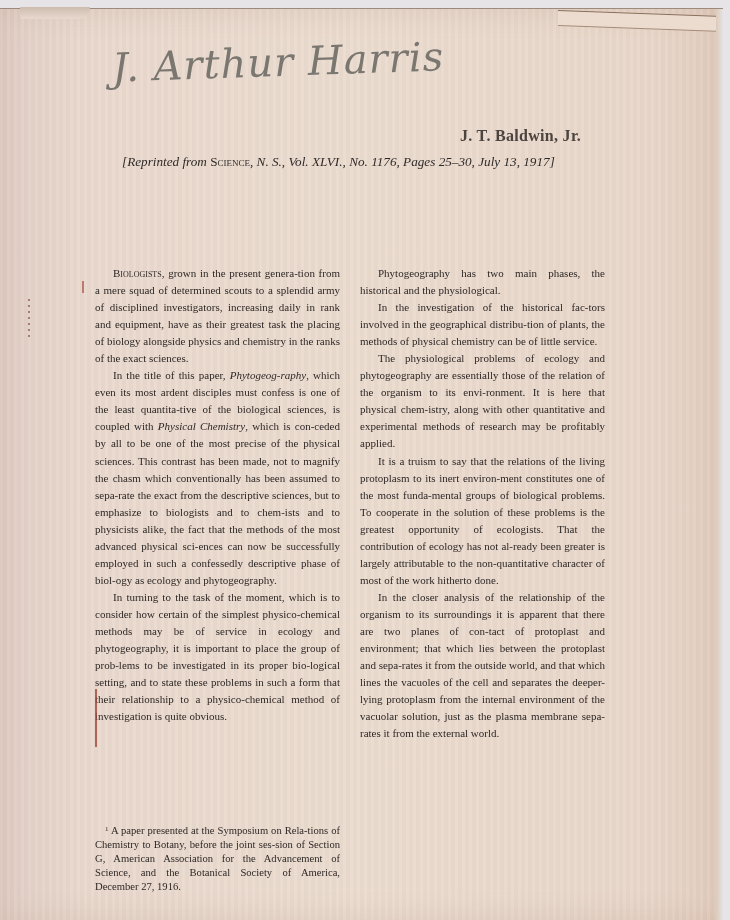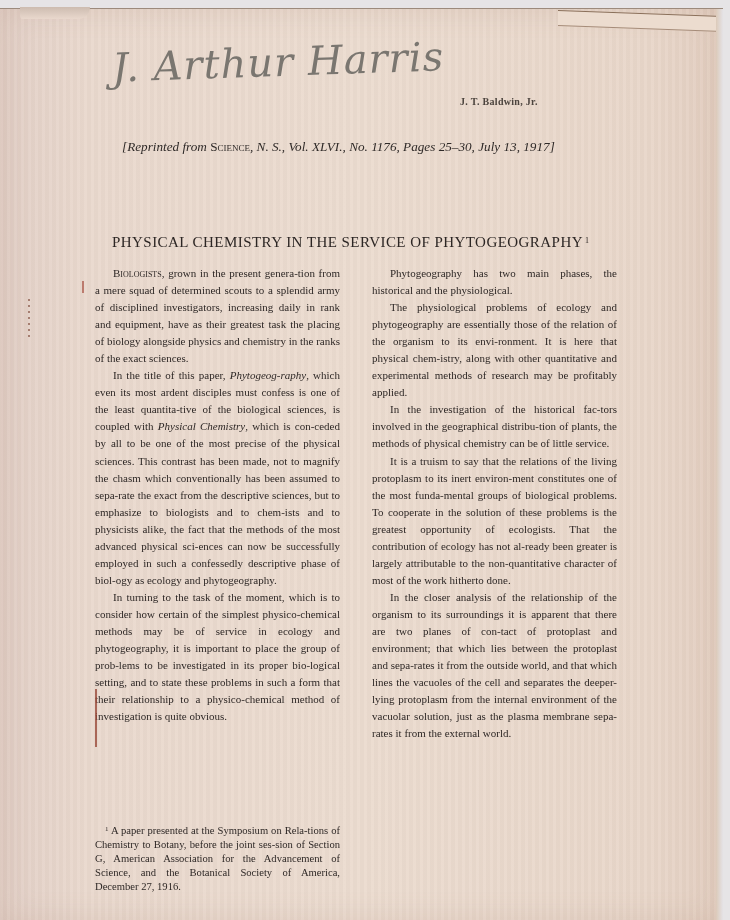--- a/index.html
+++ b/index.html
@@ -30,44 +30,44 @@
       border-top:1px solid #8a6f5a; border-bottom:1px solid #a58b78;
       background:#ecdccf; transform:skewY(2deg);
     }
     .signature {
       position:absolute; left:112px; top:30px;
       font-family:"DejaVu Serif", serif; font-style:italic;
       font-size:40px; color:#7a7670; letter-spacing:1px;
       transform:rotate(-2deg); font-weight:normal;
     }
     .owner-stamp {
-      position:absolute; left:460px; top:87px;
+      position:absolute; left:460px; top:118px;
       font-family:"Liberation Serif", serif; font-weight:bold;
-      font-size:10px; color:#4c443e; letter-spacing:0.3px;
+      font-size:16px; color:#4c443e; letter-spacing:0.3px;
     }
     .reprint-line {
-      position:absolute; left:122px; top:130px;
+      position:absolute; left:122px; top:145px;
       font-family:"Liberation Serif", serif; font-style:italic;
       font-size:13.2px; color:#2f2a28; white-space:nowrap;
     }
     .reprint-line .sc { font-style:normal; font-variant:small-caps; }
     .title {
       position:absolute; left:112px; top:225px;
       font-family:"Liberation Serif", serif;
       font-size:15px; color:#2c2624; letter-spacing:0.45px; white-space:nowrap;
     }
     .title sup { font-size:8px; vertical-align:4px; margin-left:2px; }
     .col {
       position:absolute; width:245px;
       font-family:"Liberation Serif", serif;
       font-size:11px; line-height:17.05px; color:#2e2826;
       text-align:justify; hyphens:manual;
     }
     .col.left { left:95px; top:256px; }
-    .col.right { left:372px; top:256px; }
+    .col.right { left:360px; top:256px; }
     .col p { margin:0; text-indent:18px; }
     .col .sc { font-variant:small-caps; }
     .footnote {
       position:absolute; left:95px; top:785px; width:245px;
       font-family:"Liberation Serif", serif;
       font-size:10.6px; line-height:14px; color:#2e2826; text-align:justify;margin-top:28px;
     }
     .footnote p { margin:0; text-indent:10px; }
     .footnote sup { font-size:7px; vertical-align:3px; }
     .pencil-mark {
@@ -96,34 +96,33 @@
   <div class="fold-flap"></div>
   <div class="right-edge"></div>
   <div class="margin-dots"></div>
   <div class="margin-tick"></div>
 
   <div class="signature">J. Arthur Harris</div>
   <div class="owner-stamp">J. T. Baldwin, Jr.</div>
 
   <div class="reprint-line"><span>[Reprinted from </span><span class="sc">Science</span><span>, N. S., Vol. XLVI., No. 1176, Pages 25–30, July 13, 1917]</span></div>
 
-  <div class="title"><span>PHYSICAL CHEMISTRY IN THE SERVICE OF PHYTOGEOGRAPHY</span><sup>1</sup></div>
 
   <div class="col left">
     <p><span class="sc">Biologists</span><span>, grown in the present genera-tion from a mere squad of determined scouts to a splendid army of disciplined investigators, increasing daily in rank and equipment, have as their greatest task the placing of biology alongside physics and chemistry in the ranks of the exact sciences.</span></p>
     <p><span>In the title of this paper, </span><i>Phytogeog-raphy</i><span>, which even its most ardent disciples must confess is one of the least quantita-tive of the biological sciences, is coupled with </span><i>Physical Chemistry</i><span>, which is con-ceded by all to be one of the most precise of the physical sciences.  This contrast has been made, not to magnify the chasm which conventionally has been assumed to sepa-rate the exact from the descriptive sciences, but to emphasize to biologists and to chem-ists and to physicists alike, the fact that the methods of the most advanced physical sci-ences can now be successfully employed in such a confessedly descriptive phase of biol-ogy as ecology and phytogeography.</span></p>
     <p>In turning to the task of the moment, which is to consider how certain of the simplest physico-chemical methods may be of service in ecology and phytogeography, it is important to place the group of prob-lems to be investigated in its proper bio-logical setting, and to state these problems in such a form that their relationship to a physico-chemical method of investigation is quite obvious.</p>
   </div>
 
   <div class="pencil-mark"></div>
 
   <div class="footnote">
     <p><sup>1</sup> <span>A paper presented at the Symposium on Rela-tions of Chemistry to Botany, before the joint ses-sion of Section G, American Association for the Advancement of Science, and the Botanical Society of America, December 27, 1916.</span></p>
   </div>
 
   <div class="col right">
     <p>Phytogeography has two main phases, the historical and the physiological.</p>
+    <p>In the investigation of the historical fac-tors involved in the geographical distribu-tion of plants, the methods of physical chemistry can be of little service.</p>
     <p>The physiological problems of ecology and phytogeography are essentially those of the relation of the organism to its envi-ronment.  It is here that physical chem-istry, along with other quantitative and experimental methods of research may be profitably applied.</p>
-    <p>In the investigation of the historical fac-tors involved in the geographical distribu-tion of plants, the methods of physical chemistry can be of little service.</p>
     <p>It is a truism to say that the relations of the living protoplasm to its inert environ-ment constitutes one of the most funda-mental groups of biological problems.  To cooperate in the solution of these problems is the greatest opportunity of ecologists. That the contribution of ecology has not al-ready been greater is largely attributable to the non-quantitative character of most of the work hitherto done.</p>
     <p>In the closer analysis of the relationship of the organism to its surroundings it is apparent that there are two planes of con-tact of protoplast and environment; that which lies between the protoplast and sepa-rates it from the outside world, and that which lines the vacuoles of the cell and separates the deeper-lying protoplasm from the internal environment of the vacuolar solution, just as the plasma membrane sepa-rates it from the external world.</p>
   </div>
 </div>
 
 </body></html>

